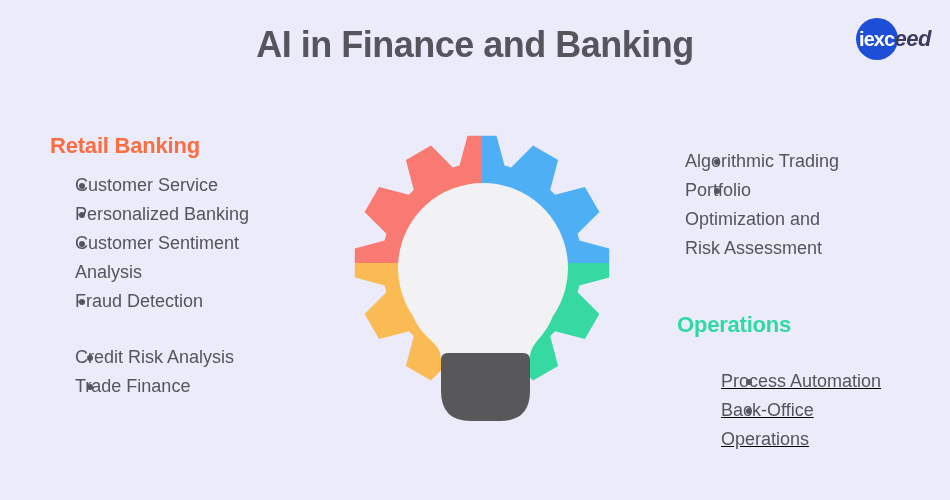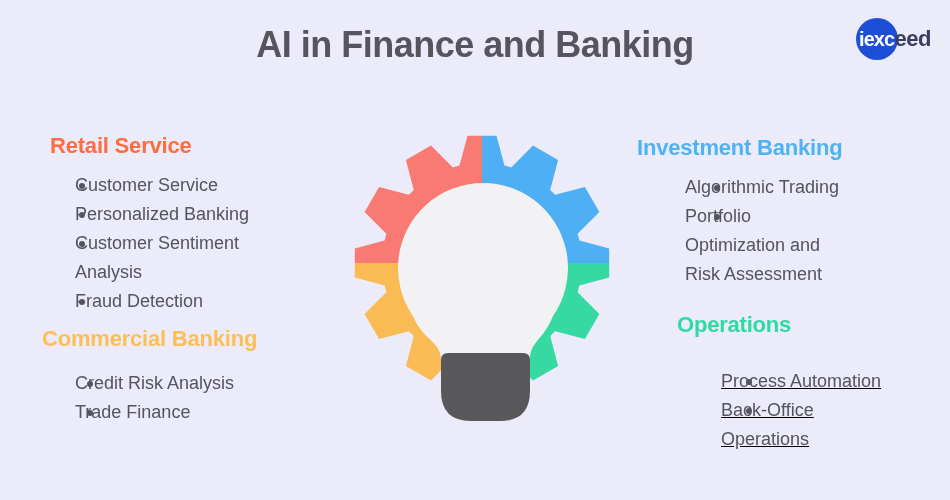--- a/index.html
+++ b/index.html
@@ -24,21 +24,21 @@
     position:absolute; top:18px; right:19px;
     display:flex; align-items:center;
     font-weight:700; font-size:22px;
   }
   .logo-circle {
     width:42px; height:42px; border-radius:50%;
     display:flex; align-items:center; justify-content:center;
     color:#ffffff; overflow:visible;
     font-size:20px; letter-spacing:-1px;
   }
-  .logo-rest { margin-left:-3px; letter-spacing:-0.5px; }
+  .logo-rest { margin-left:-3px; letter-spacing:-0.5px;font-style:italic; }
 
   
   .section { position:absolute; width:290px; }
   .section h2 { font-size:22px; font-weight:700; letter-spacing:-0.2px; }
   .section ul { list-style:none; margin-top:12px; }
   .section li {
     position:relative;
     font-size:18px; line-height:29px; color:#54545E;
   }
   .section li .li-text { white-space:pre-line; }
@@ -73,40 +73,38 @@
 <h1 class="page-title" style="color: rgb(86, 85, 94);">AI in Finance and Banking</h1>
 
 <div class="logo">
   <div class="logo-circle" id="logo-circle" style="background: #1d4ed8;">
     <span>iexc</span>
   </div>
   <span class="logo-rest" id="logo-rest" style="color: rgb(58, 61, 92);">eed</span>
 </div>
 
 <div class="section" id="sec-retail">
-  <h2 style="color: rgb(250, 110, 65);">Retail Service</h2>
+  <h2 style="color: rgb(250, 110, 65);">Retail Banking</h2>
   <ul>
       <li><span class="li-text">Customer Service</span></li>
       <li><span class="li-text">Personalized Banking</span></li>
       <li><span class="li-text">Customer Sentiment
 Analysis</span></li>
       <li><span class="li-text">Fraud Detection</span></li>
     </ul>
 </div>
 
 <div class="section" id="sec-commercial">
-  <h2 style="color: rgb(252, 190, 87);">Commercial Banking</h2>
   <ul>
       <li><span class="li-text">Credit Risk Analysis</span></li>
       <li><span class="li-text">Trade Finance</span></li>
     </ul>
 </div>
 
 <div class="section" id="sec-investment">
-  <h2 style="color: rgb(79, 178, 242);">Investment Banking</h2>
   <ul>
       <li><span class="li-text">Algorithmic Trading</span></li>
       <li><span class="li-text">Portfolio
 Optimization and
 Risk Assessment</span></li>
     </ul>
 </div>
 
 <div class="section" id="sec-operations">
   <h2 style="color: rgb(47, 217, 164);">Operations</h2>

